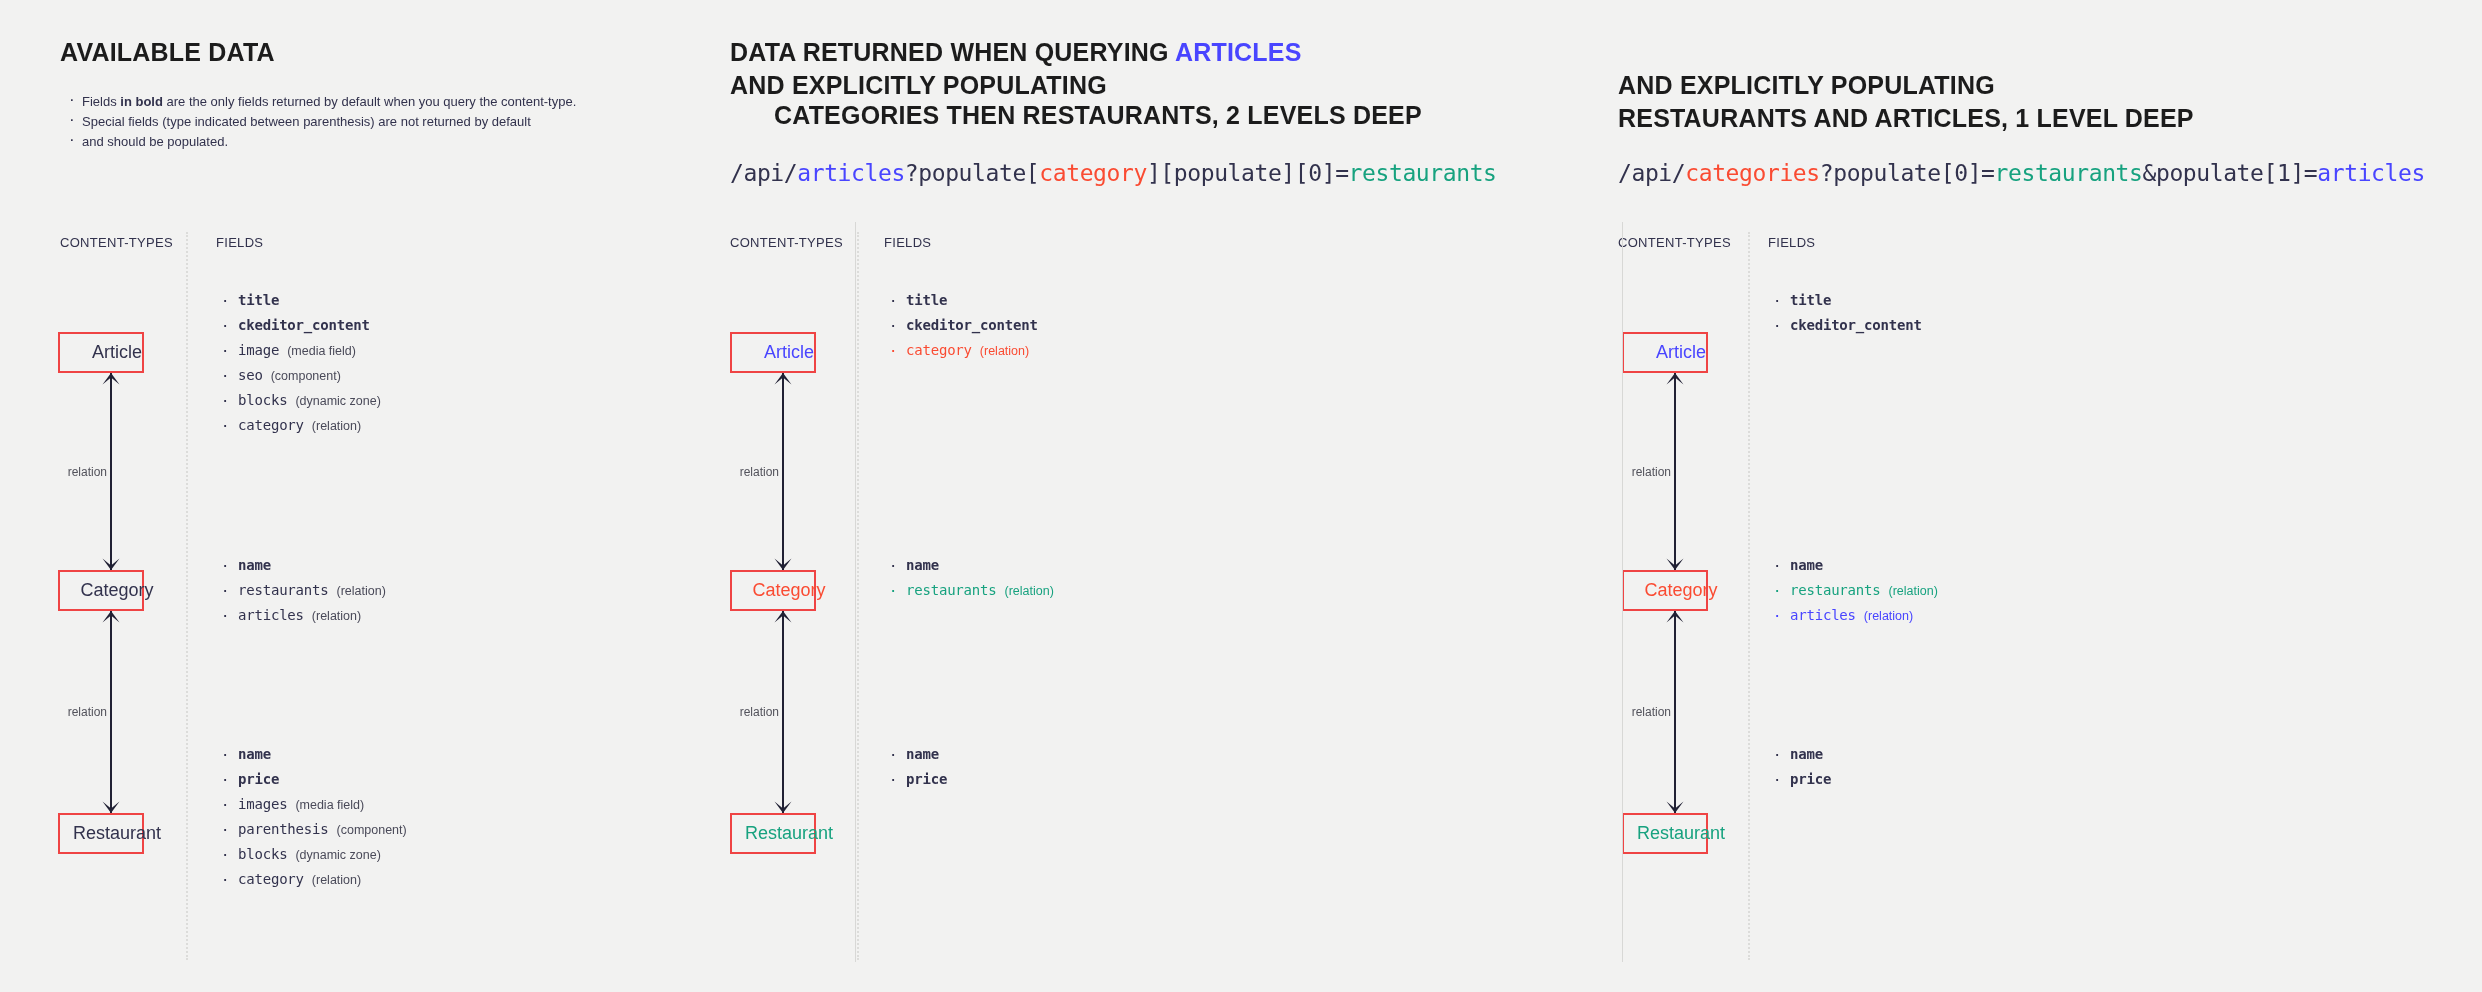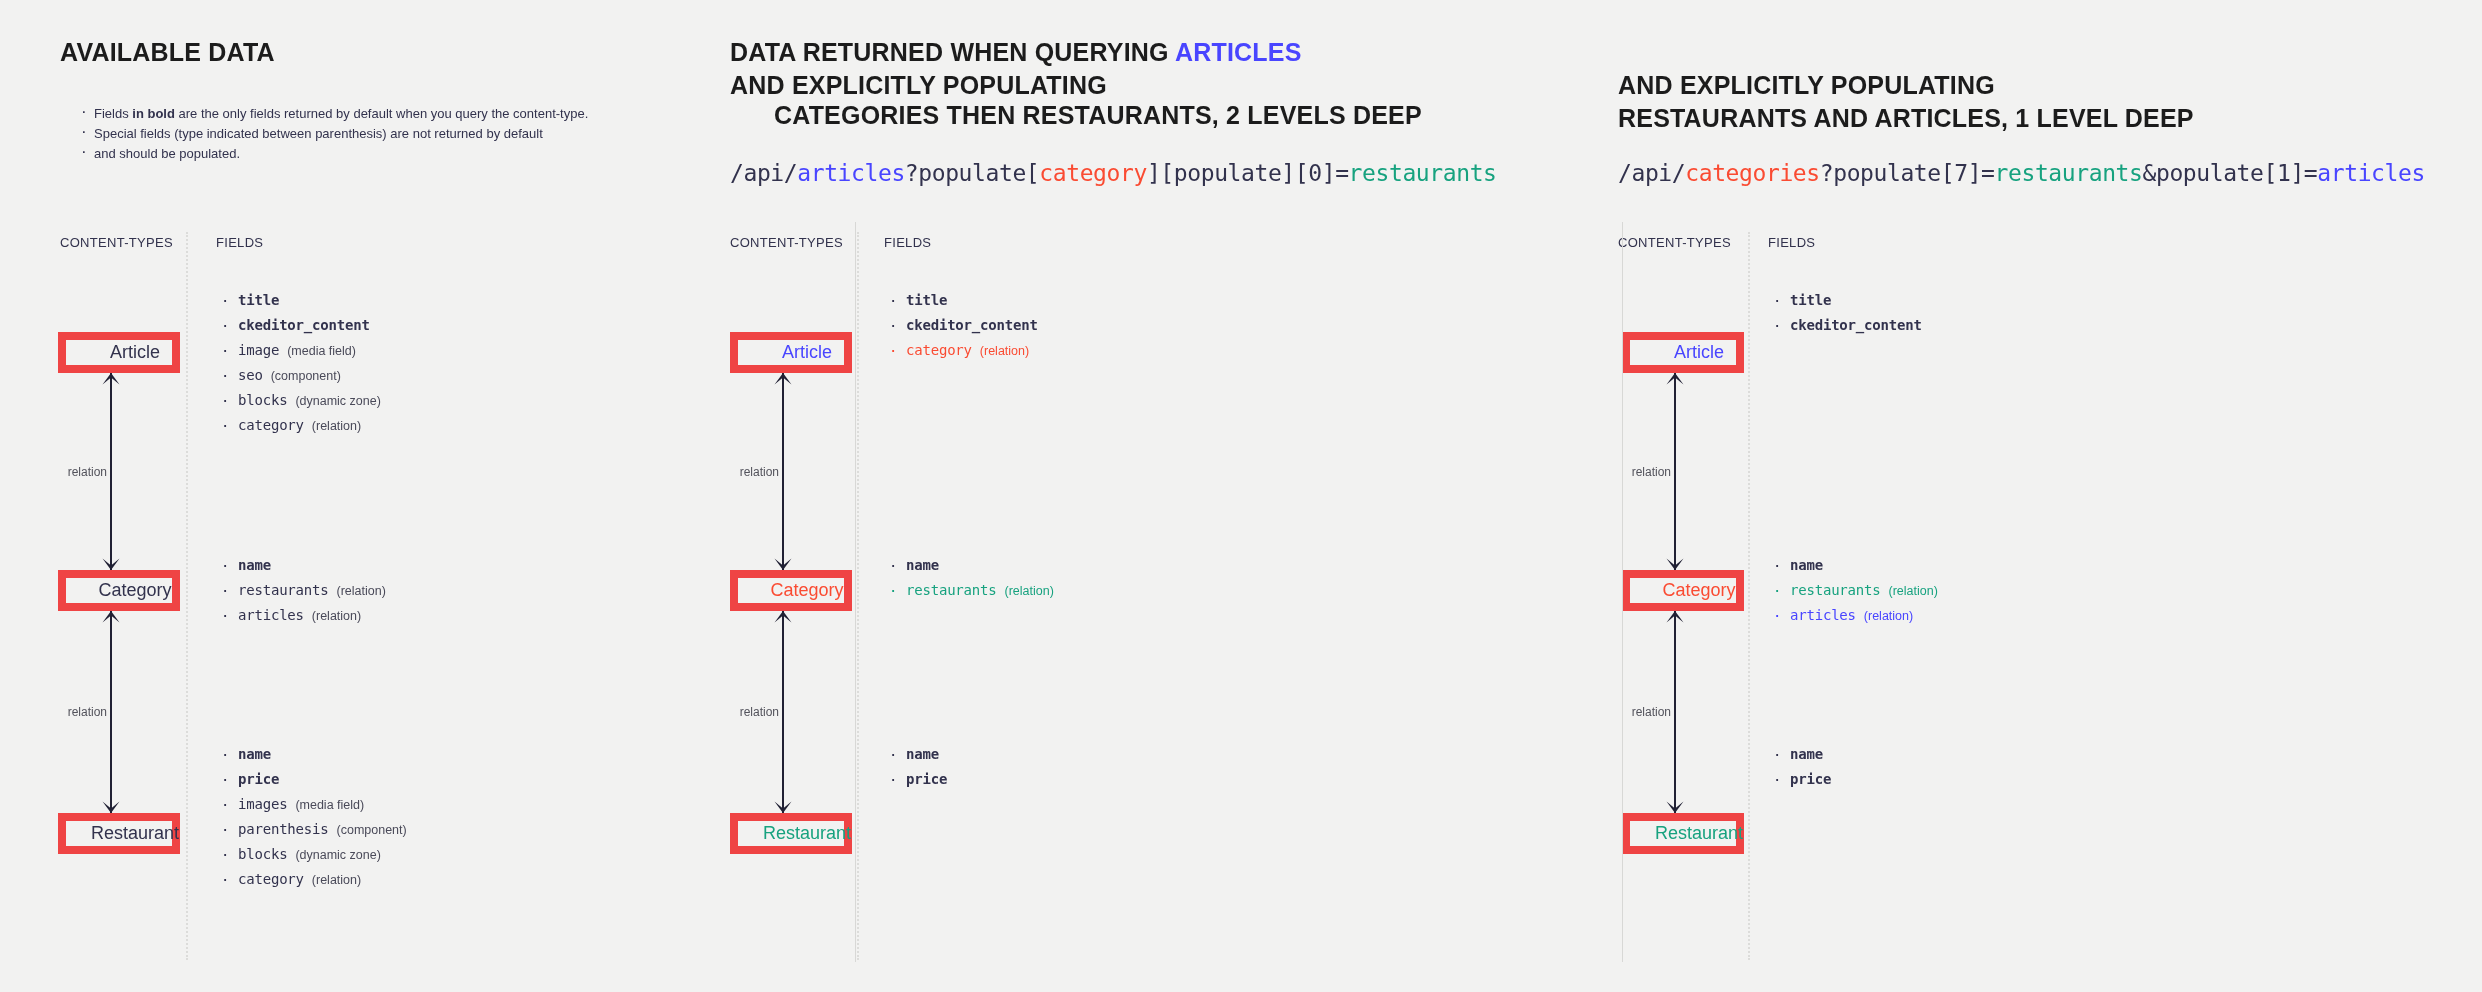--- a/index.html
+++ b/index.html
@@ -49,21 +49,21 @@
 
   
   .intro {
     position: absolute;
     left: 60px;
     top: 88px;
     font-size: 13px;
     line-height: 19px;
     color: #32324d;
   }
-  .intro ul { margin: 16px; padding: 0 0 0 18px; list-style: none; }
+  .intro ul { margin: 4px; padding: 0 0 0 18px; list-style: none; }
   .intro li { position: relative; margin: 0 0 1px 0; }
   .intro li::before {
     content: "\00b7";
     position: absolute;
     left: -13px;
     top: -2px;
     font-size: 17px;
     color: #32324d;
   }
   .intro b { font-weight: bold; }
@@ -95,24 +95,24 @@
     position: absolute;
     top: 232px;
     width: 0;
     height: 728px;
     border-left: 2px dotted #dcdcda;
   }
 
   
   .ct-box {
     position: absolute;
-    width: 122px;
+    width: 86px;
     height: 41px;
     box-sizing: border-box;
-    border: 8px solid #ef4444;
+    border: 2px solid #ef4444;
     background: #f2f2f1;
     display: flex;
     align-items: center;
     justify-content: center;
     font-size: 18px;
     color: #32324d;
     font-family: "Liberation Sans", sans-serif;
     padding-left: 32px;
   }
   .ct-box.blue { color: #4945ff; }
@@ -314,21 +314,21 @@
       </div>
       <div class="ct-box teal" style="left:-125px; top:813px;">Restaurant</div>
       <div class="field-list" style="left:29px; top:742px;">
         <div class="field-row "><span class="fname bold">name</span></div>
         <div class="field-row "><span class="fname bold">price</span></div>
       </div>
     </div>
     <div class="panel panel-3">
       <div class="heading" style="left:-4px; top:69px;"><span class="">AND EXPLICITLY POPULATING</span></div>
       <div class="heading" style="left:-4px; top:102px;"><span class="">RESTAURANTS AND ARTICLES, 1 LEVEL DEEP</span></div>
-      <div class="api-url" style="left:-4px; top:160px;"><span class="">/api/</span><span class="t-red">categories</span><span class="">?populate[7]=</span><span class="t-teal">restaurants</span><span class="">&amp;populate[1]=</span><span class="t-blue">articles</span></div>
+      <div class="api-url" style="left:-4px; top:160px;"><span class="">/api/</span><span class="t-red">categories</span><span class="">?populate[0]=</span><span class="t-teal">restaurants</span><span class="">&amp;populate[1]=</span><span class="t-blue">articles</span></div>
       <div class="col-label" style="left:-4px; top:235px;">CONTENT-TYPES</div>
       <div class="col-label" style="left:146px; top:235px;">FIELDS</div>
       <div class="dotted-divider" style="left:126px;"></div>
       <div class="connector" style="left:41px; top:373px; height:197px;">
       <div class="stem"></div>
       <div class="head up">
           <svg width="18" height="12" viewBox="0 0 18 12">
             <path d="M9 0 L17.5 11.5 L9 4.6 L0.5 11.5 Z" fill="#212134"></path>
           </svg>
         </div>

